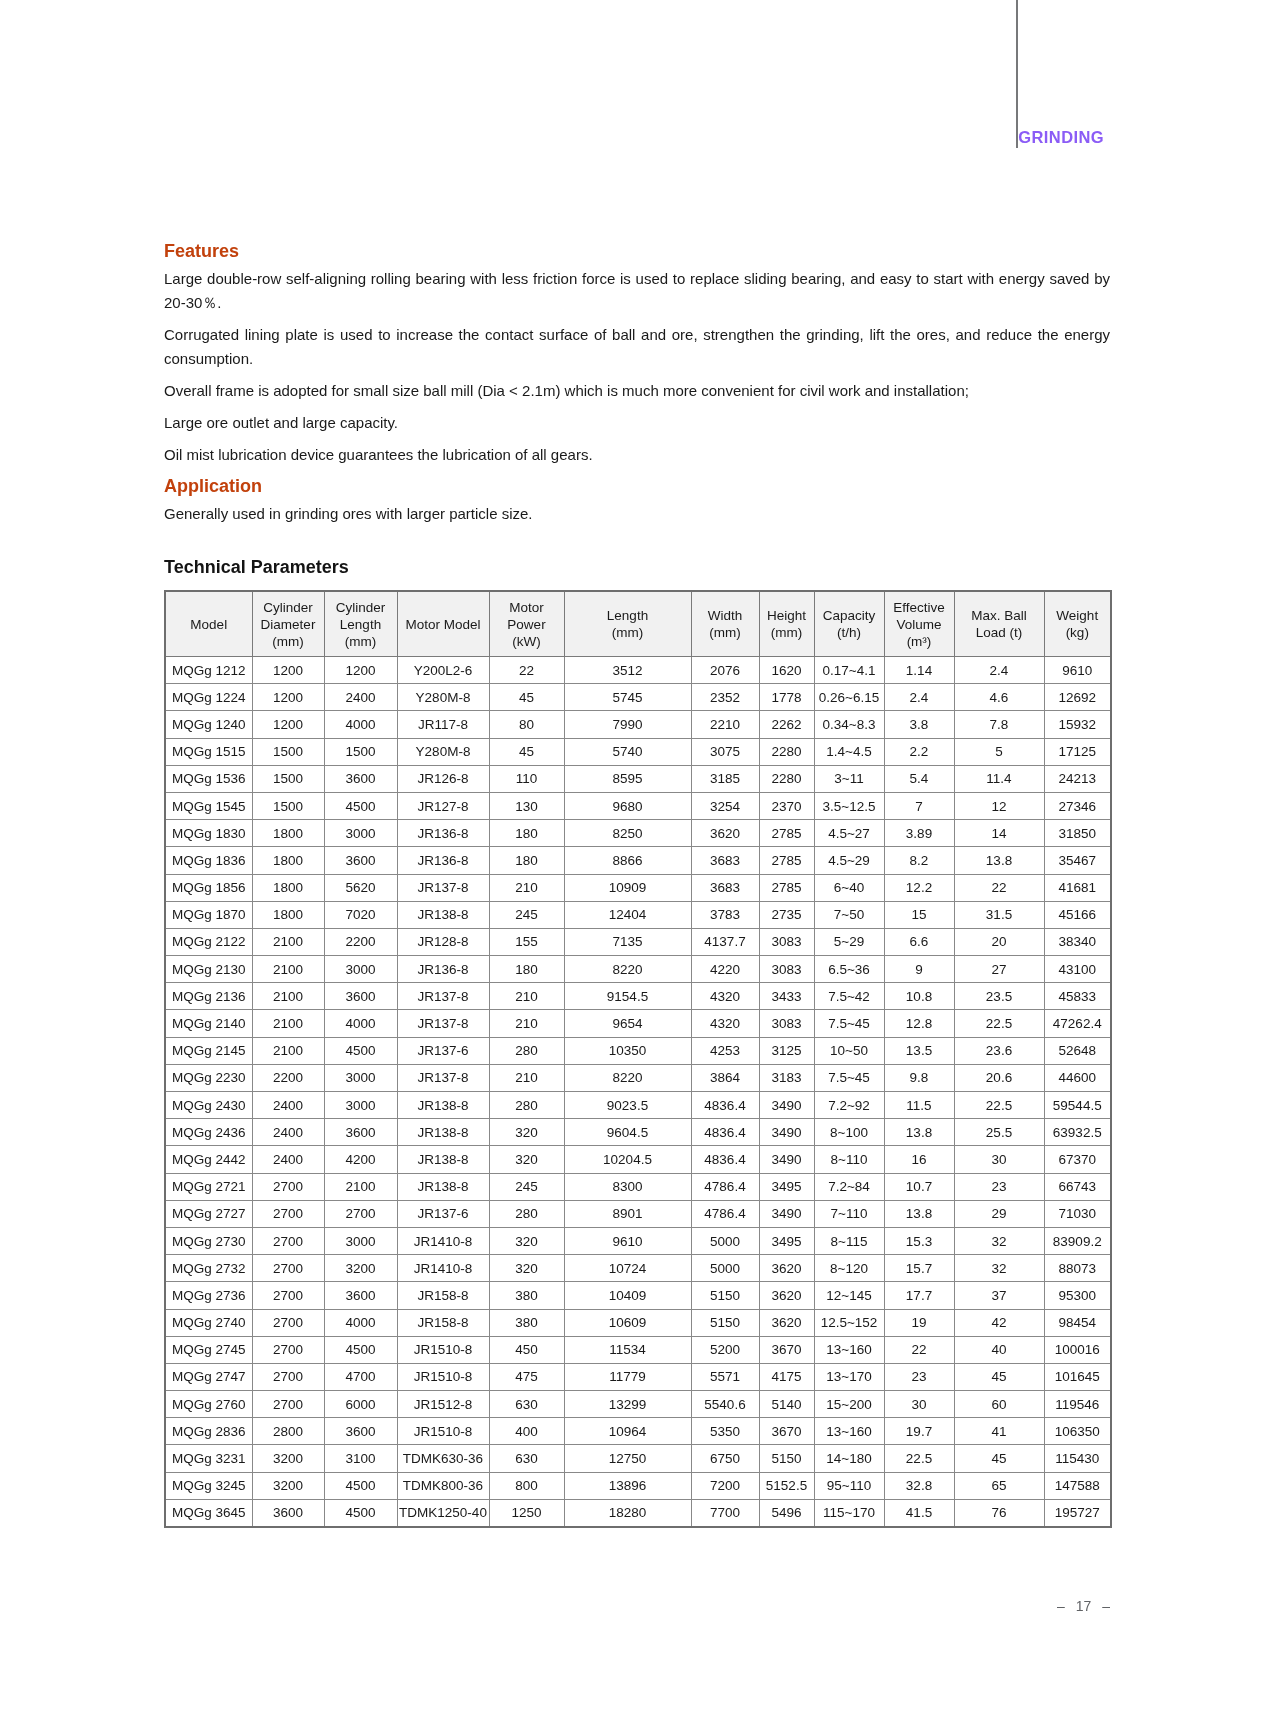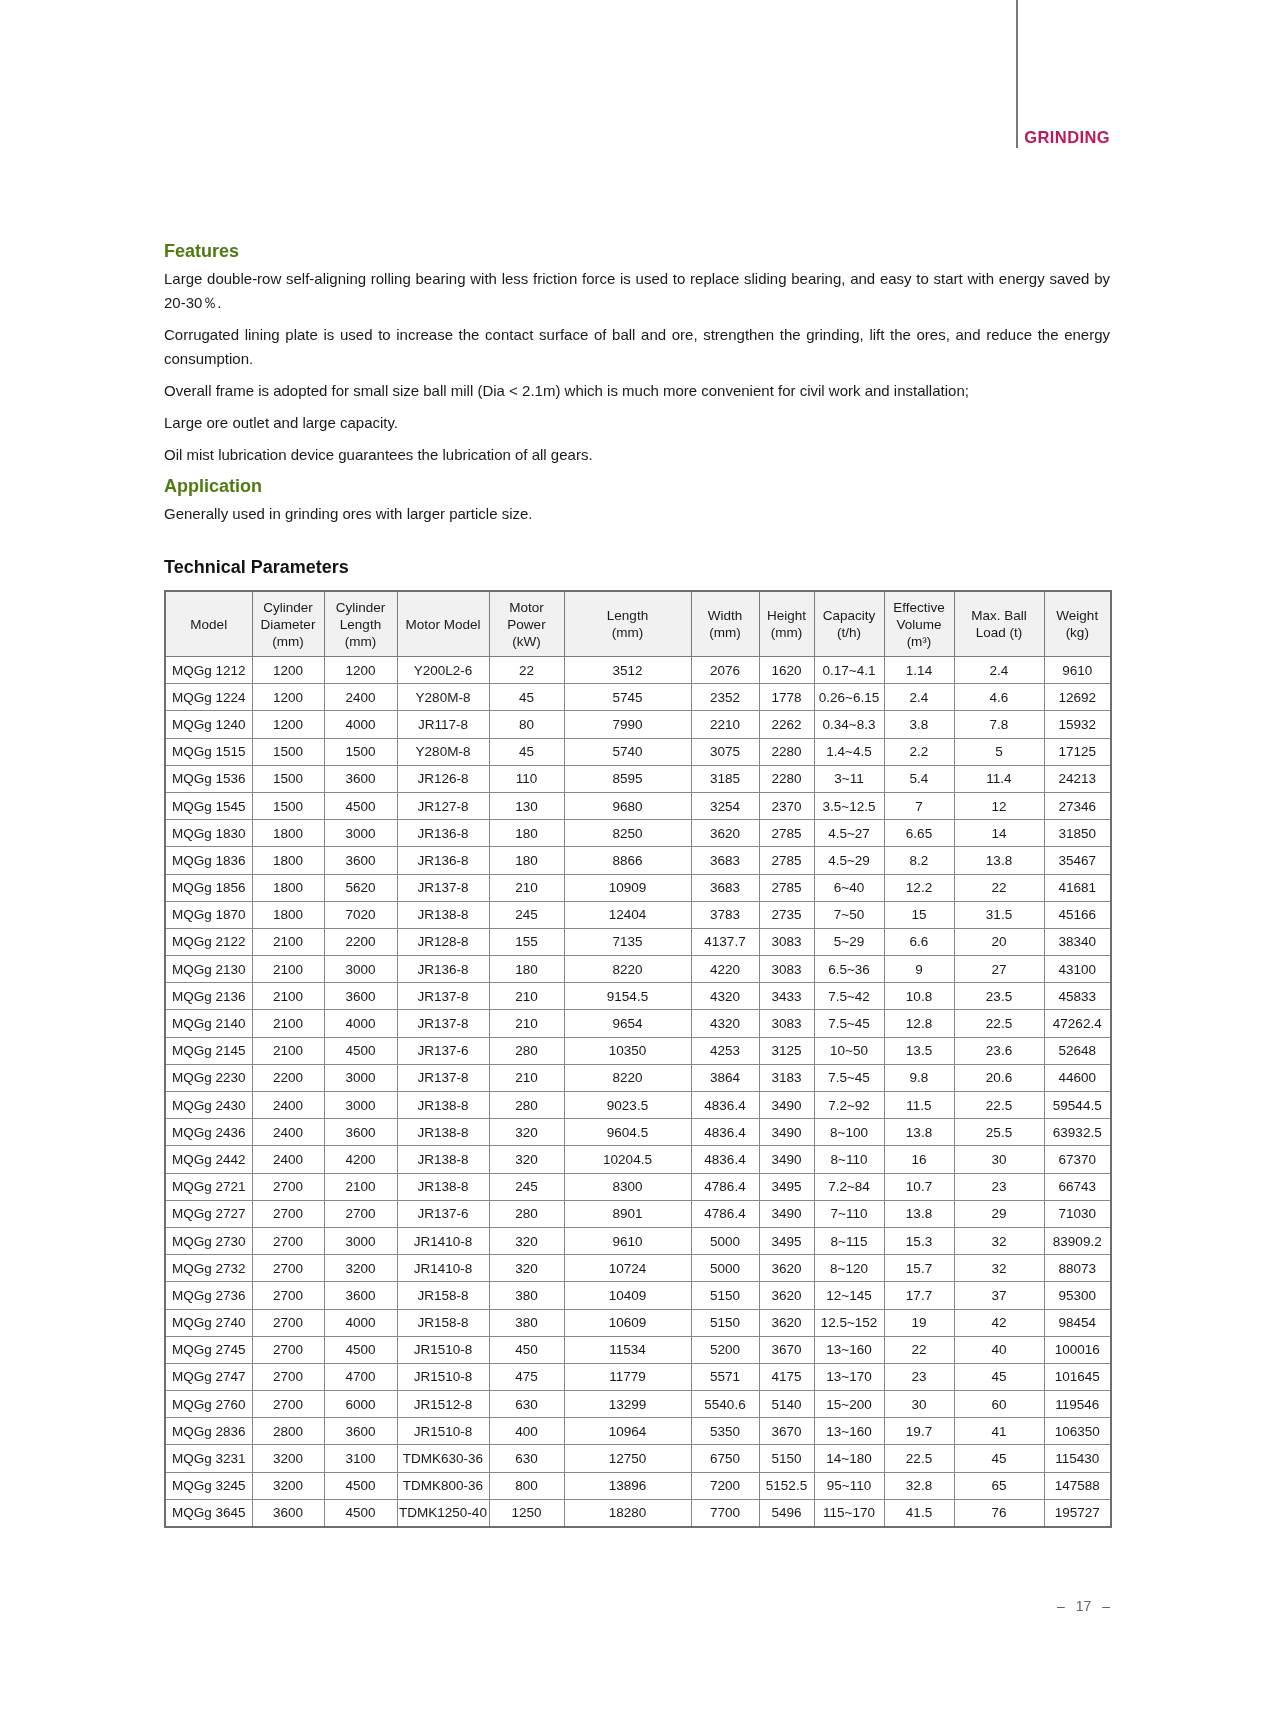--- a/index.html
+++ b/index.html
@@ -2,25 +2,25 @@
 <html><head>
 <meta charset="utf-8">
 <style>
   html,body{margin:0;padding:0;background:#ffffff;}
   .page{
     position:relative;width:1276px;height:1719px;background:#ffffff;overflow:hidden;
     font-family:"Liberation Sans","DejaVu Sans",sans-serif;color:#1a1a1a;
   }
   .vrule{position:absolute;left:1016px;top:0;width:2px;height:148px;background:#77787a;}
   .section-label{
-    position:absolute;right:166px;top:128px;
-    font-size:16.5px;font-weight:700;color:#be185d;letter-spacing:.4px;
+    position:absolute;right:172px;top:128px;
+    font-size:16.5px;font-weight:700;color:#8b5cf6;letter-spacing:.4px;
   }
   .content{position:absolute;left:164px;top:240px;width:946px;}
-  .content h2{font-size:18px;font-weight:700;line-height:22px;margin:0 0 5px 0;color:#4d7c0f;}
+  .content h2{font-size:18px;font-weight:700;line-height:22px;margin:0 0 5px 0;color:#c2410c;}
   .content h2.app{margin-top:6px;}
   .content p{margin:0 0 8px 0;font-size:15px;line-height:24px;text-align:justify;}
   .tech-heading{
     position:absolute;left:164px;top:556px;margin:0;
     font-size:18px;font-weight:700;line-height:22px;color:#141414;
   }
   .tbl-wrap{position:absolute;left:164px;top:590px;width:946px;}
   table.params{
     border-collapse:collapse;table-layout:fixed;width:946px;
     border:2px solid #6e6e6e;font-size:13.5px;color:#1a1a1a;
@@ -193,21 +193,21 @@
           <tr>
             <td>MQGg 1830</td>
             <td>1800</td>
             <td>3000</td>
             <td>JR136-8</td>
             <td>180</td>
             <td>8250</td>
             <td>3620</td>
             <td>2785</td>
             <td>4.5~27</td>
-            <td>6.65</td>
+            <td>3.89</td>
             <td>14</td>
             <td>31850</td>
           </tr>
           <tr>
             <td>MQGg 1836</td>
             <td>1800</td>
             <td>3600</td>
             <td>JR136-8</td>
             <td>180</td>
             <td>8866</td>

